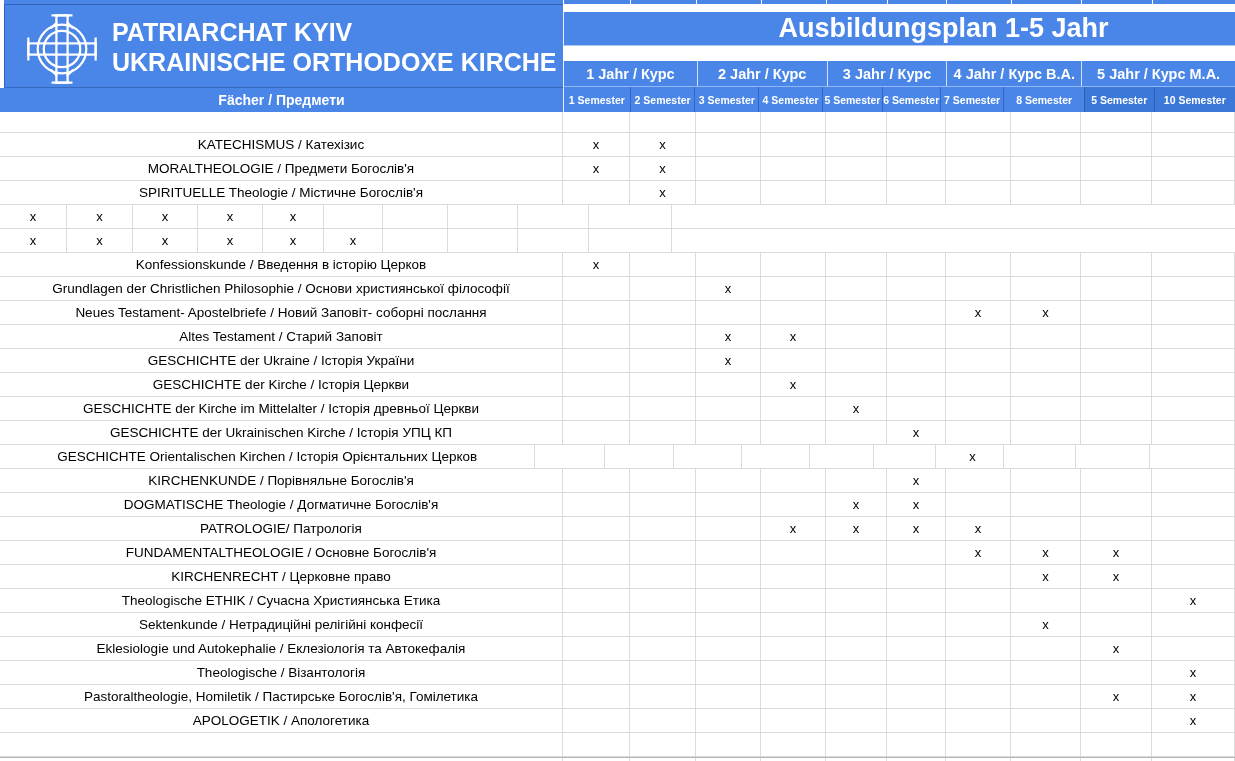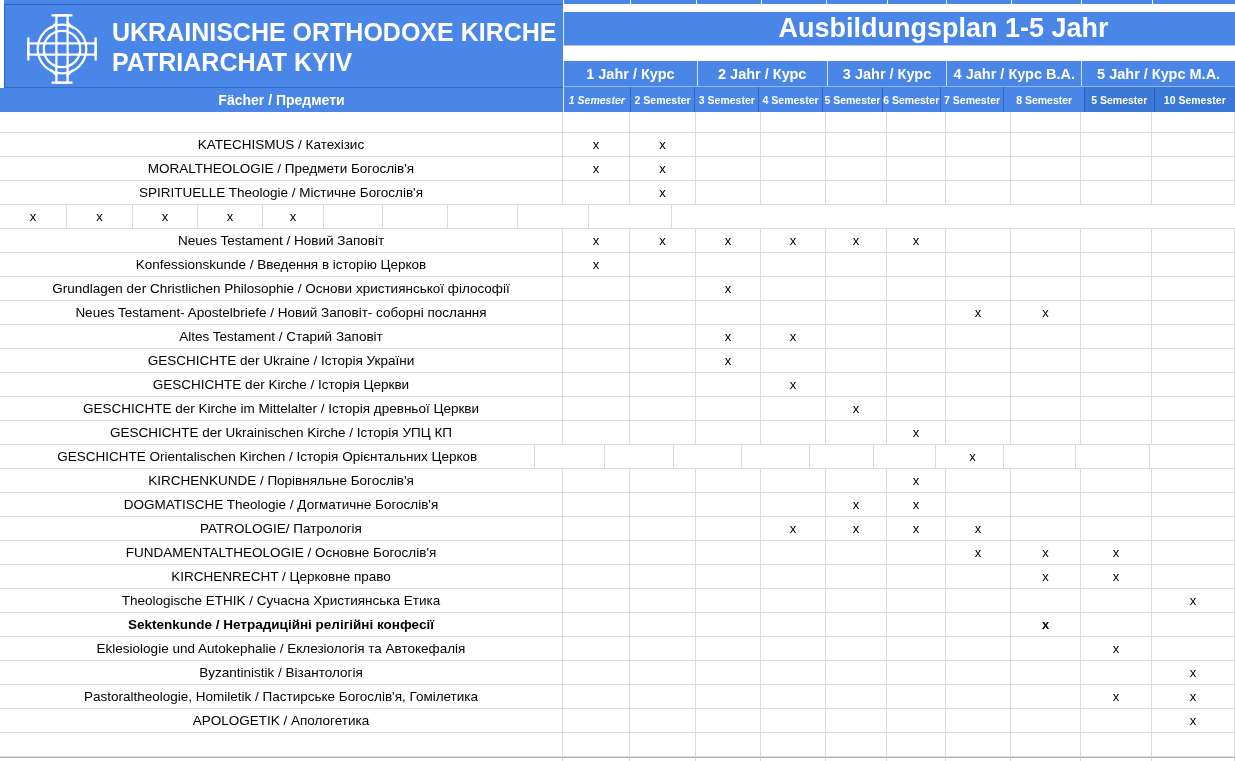--- a/index.html
+++ b/index.html
@@ -76,22 +76,22 @@
       <g stroke="#ffffff" fill="none" stroke-width="2.4" stroke-linecap="square">
         <circle cx="46" cy="39" r="26"></circle>
         <circle cx="46" cy="39" r="19.5"></circle>
         <rect x="40" y="3" width="12" height="72"></rect>
         <rect x="10" y="33" width="72" height="12"></rect>
         <path d="M36 3h20M36 75h20M10 28v22M82 28v22"></path>
         <path d="M40 11l-5 5M52 11l5 5M40 67l-5-5M52 67l5-5"></path>
       </g>
     </svg>
     <div class="org">
+      <div>PATRIARCHAT KYIV</div>
       <div>UKRAINISCHE ORTHODOXE KIRCHE</div>
-      <div>PATRIARCHAT KYIV</div>
     </div>
   </div>
 
   <div class="abs faecher-row">
     <span>Fächer / Предмети</span>
   </div>
 
 
   <div class="abs rh rh-b">
     <span>Ausbildungsplan 1-5 Jahr</span>
@@ -99,21 +99,21 @@
 
   <div class="abs rh rh-years" id="year-row">
       <div class="year-cell" style="width: 133px;">1 Jahr / Курс</div>
       <div class="year-cell" style="width: 130px; border-left: 1px solid rgba(255, 255, 255, 0.75);">2 Jahr / Курс</div>
       <div class="year-cell" style="width: 120px; border-left: 1px solid rgba(255, 255, 255, 0.75);">3 Jahr / Курс</div>
       <div class="year-cell" style="width: 135px; border-left: 1px solid rgba(255, 255, 255, 0.75);">4 Jahr / Курс B.A.</div>
       <div class="year-cell" style="width: 154px; border-left: 1px solid rgba(255, 255, 255, 0.75);">5 Jahr / Курс M.A.</div>
     </div>
 
   <div class="abs rh rh-sems" id="sem-row">
-      <div class="sem-cell" style="width: 67px; font-style: italic;">1 Semester</div>
+      <div class="sem-cell" style="width: 67px;">1 Semester</div>
       <div class="sem-cell" style="width: 66px; border-left: 1px solid rgba(22, 62, 145, 0.45);">2 Semester</div>
       <div class="sem-cell" style="width: 65px; border-left: 1px solid rgba(22, 62, 145, 0.45);">3 Semester</div>
       <div class="sem-cell" style="width: 65px; border-left: 1px solid rgba(22, 62, 145, 0.45);">4 Semester</div>
       <div class="sem-cell" style="width: 61px; border-left: 1px solid rgba(22, 62, 145, 0.45);">5 Semester</div>
       <div class="sem-cell" style="width: 59px; border-left: 1px solid rgba(22, 62, 145, 0.45);">6 Semester</div>
       <div class="sem-cell" style="width: 65px; border-left: 1px solid rgba(22, 62, 145, 0.45);">7 Semester</div>
       <div class="sem-cell" style="width: 82px; border-left: 1px solid rgba(22, 62, 145, 0.45);">8 Semester</div>
       <div class="sem-cell" style="width: 71px; border-left: 1px solid rgba(22, 62, 145, 0.45); background: rgb(60, 120, 216);">5 Semester</div>
       <div class="sem-cell" style="width: 83px; border-left: 1px solid rgba(22, 62, 145, 0.45); background: rgb(60, 120, 216);">10 Semester</div>
     </div>
@@ -203,23 +203,20 @@
         <div class="cell" style="width: 61px;">
           <span class="mark">x</span>
         </div>
         <div class="cell" style="width: 59px;"></div>
         <div class="cell" style="width: 65px;"></div>
         <div class="cell" style="width: 70px;"></div>
         <div class="cell" style="width: 71px;"></div>
         <div class="cell" style="width: 83px;"></div>
       </div>
       <div class="body-row" style="height: 24px;">
-        <div class="cell subj">
-          <span>Neues Testament / Новий Заповіт</span>
-        </div>
         <div class="cell" style="width: 67px;">
           <span class="mark">x</span>
         </div>
         <div class="cell" style="width: 66px;">
           <span class="mark">x</span>
         </div>
         <div class="cell" style="width: 65px;">
           <span class="mark">x</span>
         </div>
         <div class="cell" style="width: 65px;">
@@ -502,21 +499,21 @@
         <div class="cell" style="width: 65px;"></div>
         <div class="cell" style="width: 61px;"></div>
         <div class="cell" style="width: 59px;"></div>
         <div class="cell" style="width: 65px;"></div>
         <div class="cell" style="width: 70px;"></div>
         <div class="cell" style="width: 71px;"></div>
         <div class="cell" style="width: 83px;">
           <span class="mark">x</span>
         </div>
       </div>
-      <div class="body-row" style="height: 24px; font-weight: bold;">
+      <div class="body-row" style="height: 24px;">
         <div class="cell subj">
           <span>Sektenkunde / Нетрадиційні релігійні конфесії</span>
         </div>
         <div class="cell" style="width: 67px;"></div>
         <div class="cell" style="width: 66px;"></div>
         <div class="cell" style="width: 65px;"></div>
         <div class="cell" style="width: 65px;"></div>
         <div class="cell" style="width: 61px;"></div>
         <div class="cell" style="width: 59px;"></div>
         <div class="cell" style="width: 65px;"></div>
@@ -538,21 +535,21 @@
         <div class="cell" style="width: 59px;"></div>
         <div class="cell" style="width: 65px;"></div>
         <div class="cell" style="width: 70px;"></div>
         <div class="cell" style="width: 71px;">
           <span class="mark">x</span>
         </div>
         <div class="cell" style="width: 83px;"></div>
       </div>
       <div class="body-row" style="height: 24px;">
         <div class="cell subj">
-          <span>Byzantinistik / Візантологія</span>
+          <span>Theologische / Візантологія</span>
         </div>
         <div class="cell" style="width: 67px;"></div>
         <div class="cell" style="width: 66px;"></div>
         <div class="cell" style="width: 65px;"></div>
         <div class="cell" style="width: 65px;"></div>
         <div class="cell" style="width: 61px;"></div>
         <div class="cell" style="width: 59px;"></div>
         <div class="cell" style="width: 65px;"></div>
         <div class="cell" style="width: 70px;"></div>
         <div class="cell" style="width: 71px;"></div>

